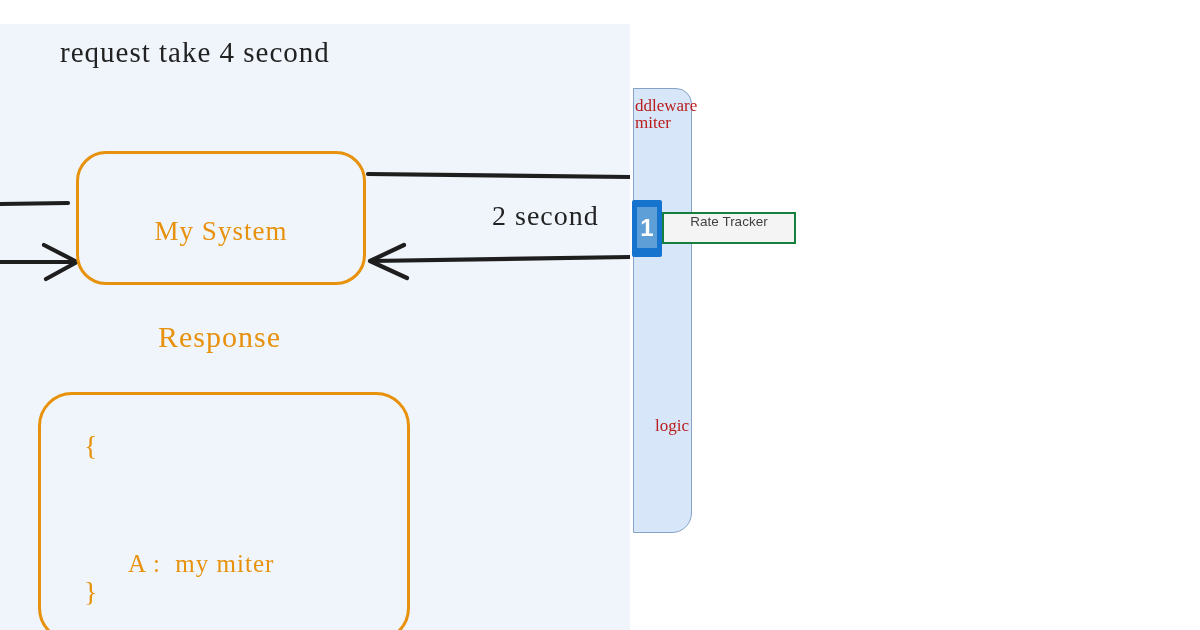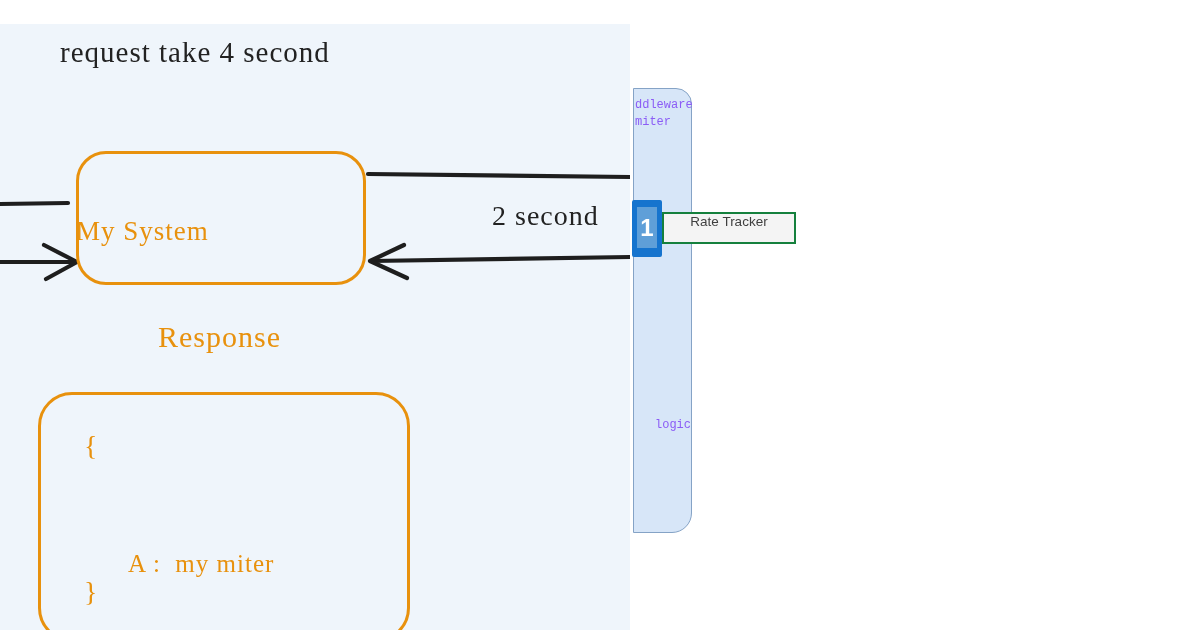--- a/index.html
+++ b/index.html
@@ -44,20 +44,21 @@
     width: 290px; height: 134px;
     border: 3.5px solid #e8910d;
     border-radius: 30px;
     box-sizing: border-box;
     background: transparent;
   }
   #system-box-label {
     position: absolute;
     left: 76px; top: 192px;
     width: 290px;
+    text-align: center;
     font-size: 27px;
   }
   #latency-label {
     position: absolute;
     left: 492px; top: 176px;
     font-size: 28px;
   }
   #response-label {
     position: absolute;
     left: 158px; top: 296px;
@@ -99,24 +100,24 @@
     position: absolute;
     left: 633px; top: 88px;
     width: 59px; height: 445px;
     background: #d7e6f8;
     border: 1px solid #85a3c6;
     border-radius: 0 16px 20px 0;
     box-sizing: border-box;
   }
   .panel-text {
     position: absolute;
-    font-size: 12px;
+    font-size: 17px;
     line-height: 17px;
-    color: #8b5cf6;
-    font-family: Liberation Mono, monospace;
+    color: #b91c1c;
+    font-family: Liberation Serif, serif;
   }
   #panel-header { left: 635px; top: 97px; }
   #panel-footer { left: 635px; top: 417px; padding-left: 20px; }
   #step-badge {
     position: absolute;
     left: 632px; top: 200px;
     width: 30px; height: 57px;
     box-sizing: border-box;
     background: #5f9fd8;
     border: 5px solid #1674ce;

